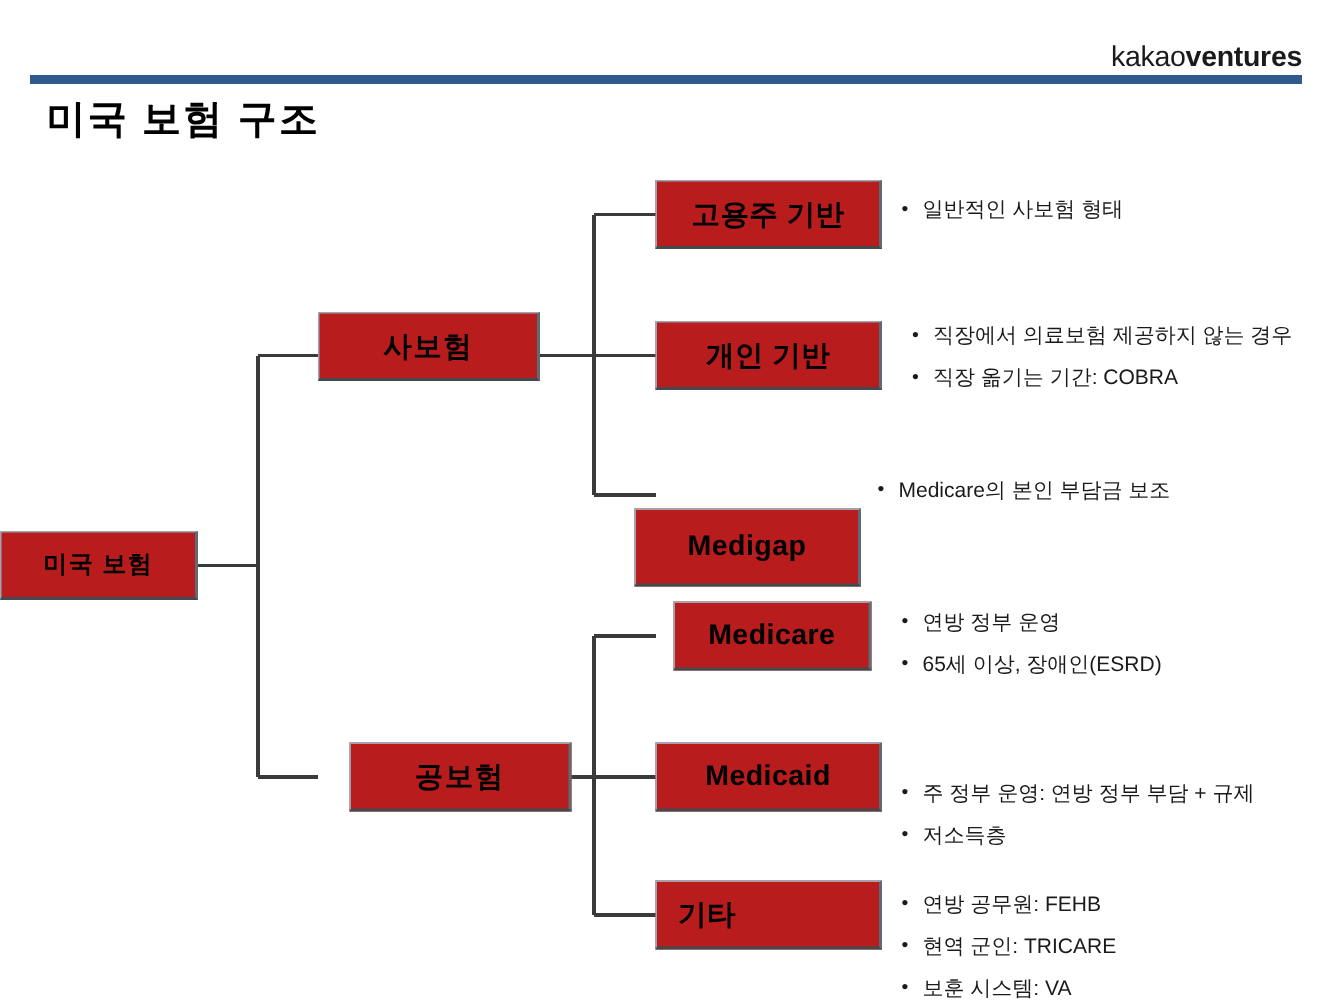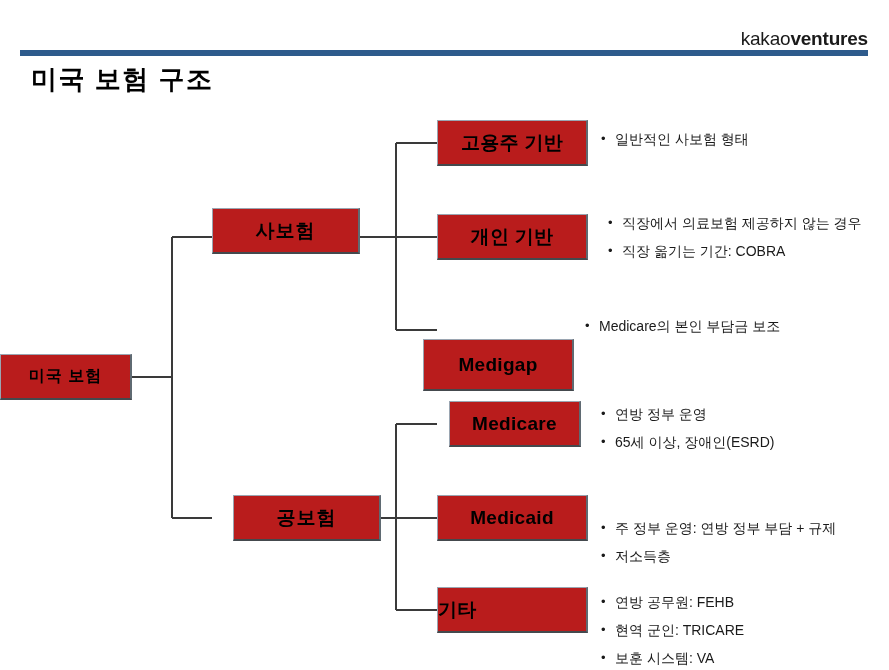--- a/index.html
+++ b/index.html
@@ -68,21 +68,21 @@
     border-right-width: 2px;
     border-bottom-width: 2px;
     border-right-color: #5f6a72;
     border-bottom-color: #44494d;
     display: flex;
     align-items: center;
     font-weight: 700;
     color: #000000;
   }
   .node.center { justify-content: center; }
-  .node.left  { justify-content: flex-start; padding-left: 0; }
+  .node.left  { justify-content: flex-start; padding-left: 14px; }
 
   .node-l1 { font-size: 16px; letter-spacing: 1px; }
   .node-l2 { font-size: 19px; letter-spacing: 1px; }
   .node-l3 { font-size: 19px; letter-spacing: 0.3px; }
 
   
   .bullets {
     position: absolute;
     font-size: 14px;
     line-height: 28px;

